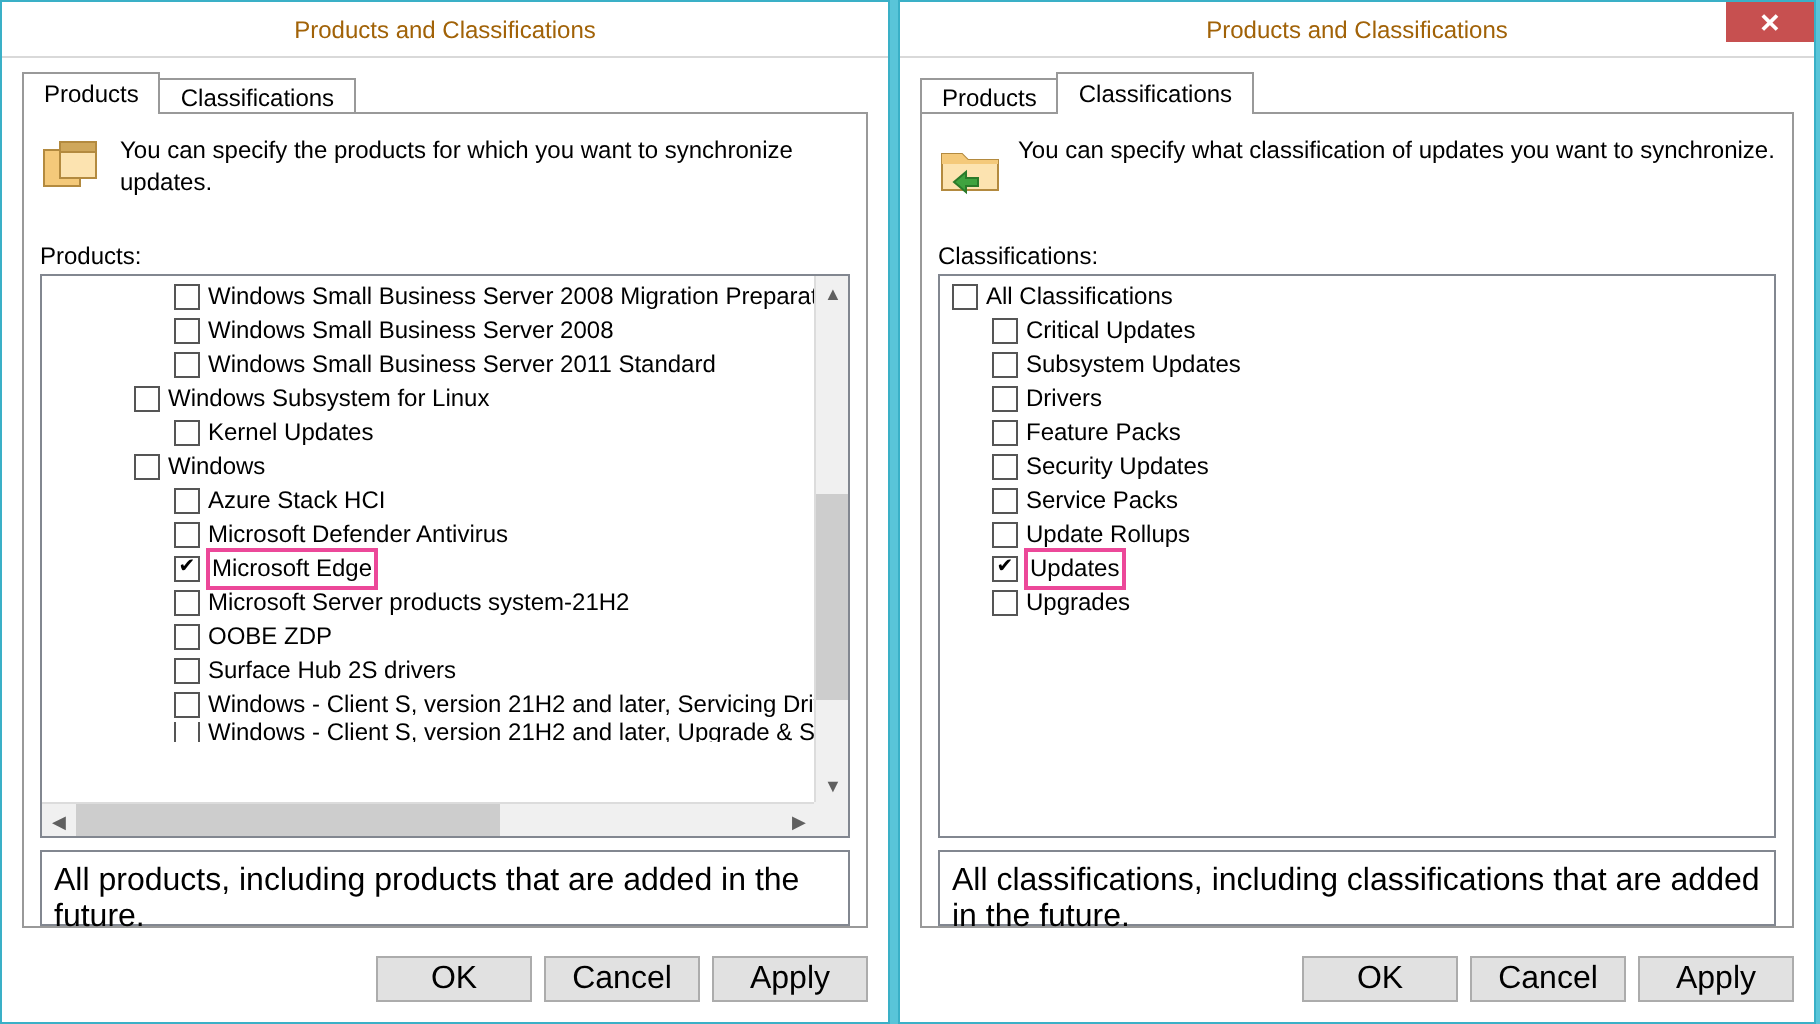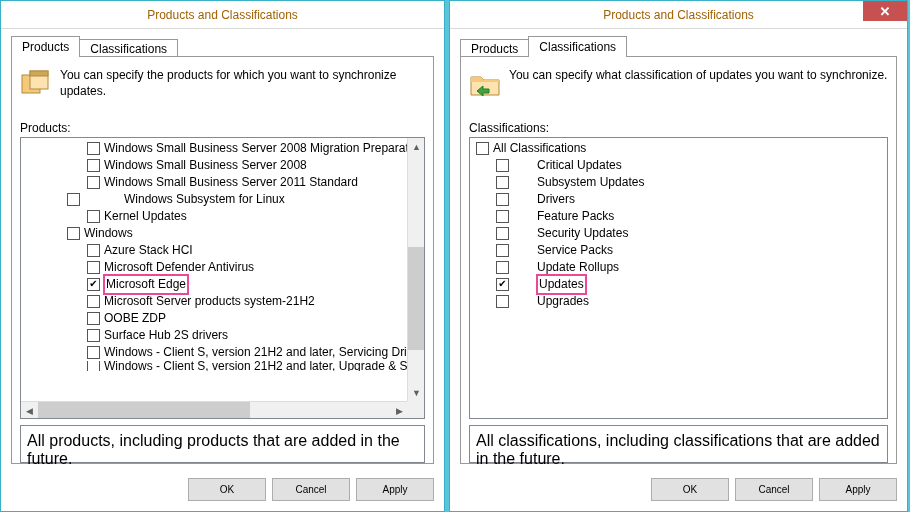--- a/index.html
+++ b/index.html
@@ -172,33 +172,33 @@
     justify-content: flex-end;
     gap: 6px;
     padding: 8px 10px 10px 0;
     background: #fff;
   }
   .btn {
     min-width: 78px;
     height: 23px;
     border: 1px solid #acacac;
     background: #e1e1e1;
-    font-size: 10px;
+    font-size: 16px;
     font-family: inherit;
     padding: 0 8px;
   }
   
   .lvl-a { padding-left: 64px; }
-  .lvl-b { padding-left: 44px; gap: 40px; }
+  .lvl-b { padding-left: 44px; }
   .lvl-c { padding-left: 64px; }
   .lvl-d { padding-left: 44px; }
   .lvl-e { padding-left: 64px; }
   
   .cls-root { padding-left: 4px; }
-  .cls-child { padding-left: 24px; gap: 24px; }
+  .cls-child { padding-left: 24px; }
   .noscroll .tree-scroll { overflow:hidden; }
   .halfrow { height: 10px; overflow:hidden; }
 </style>
 </head>
 <body>
 
 <div class="dialog left-dialog">
   <div class="titlebar">
     <span class="titlebar-text">Products and Classifications</span>
   </div>

